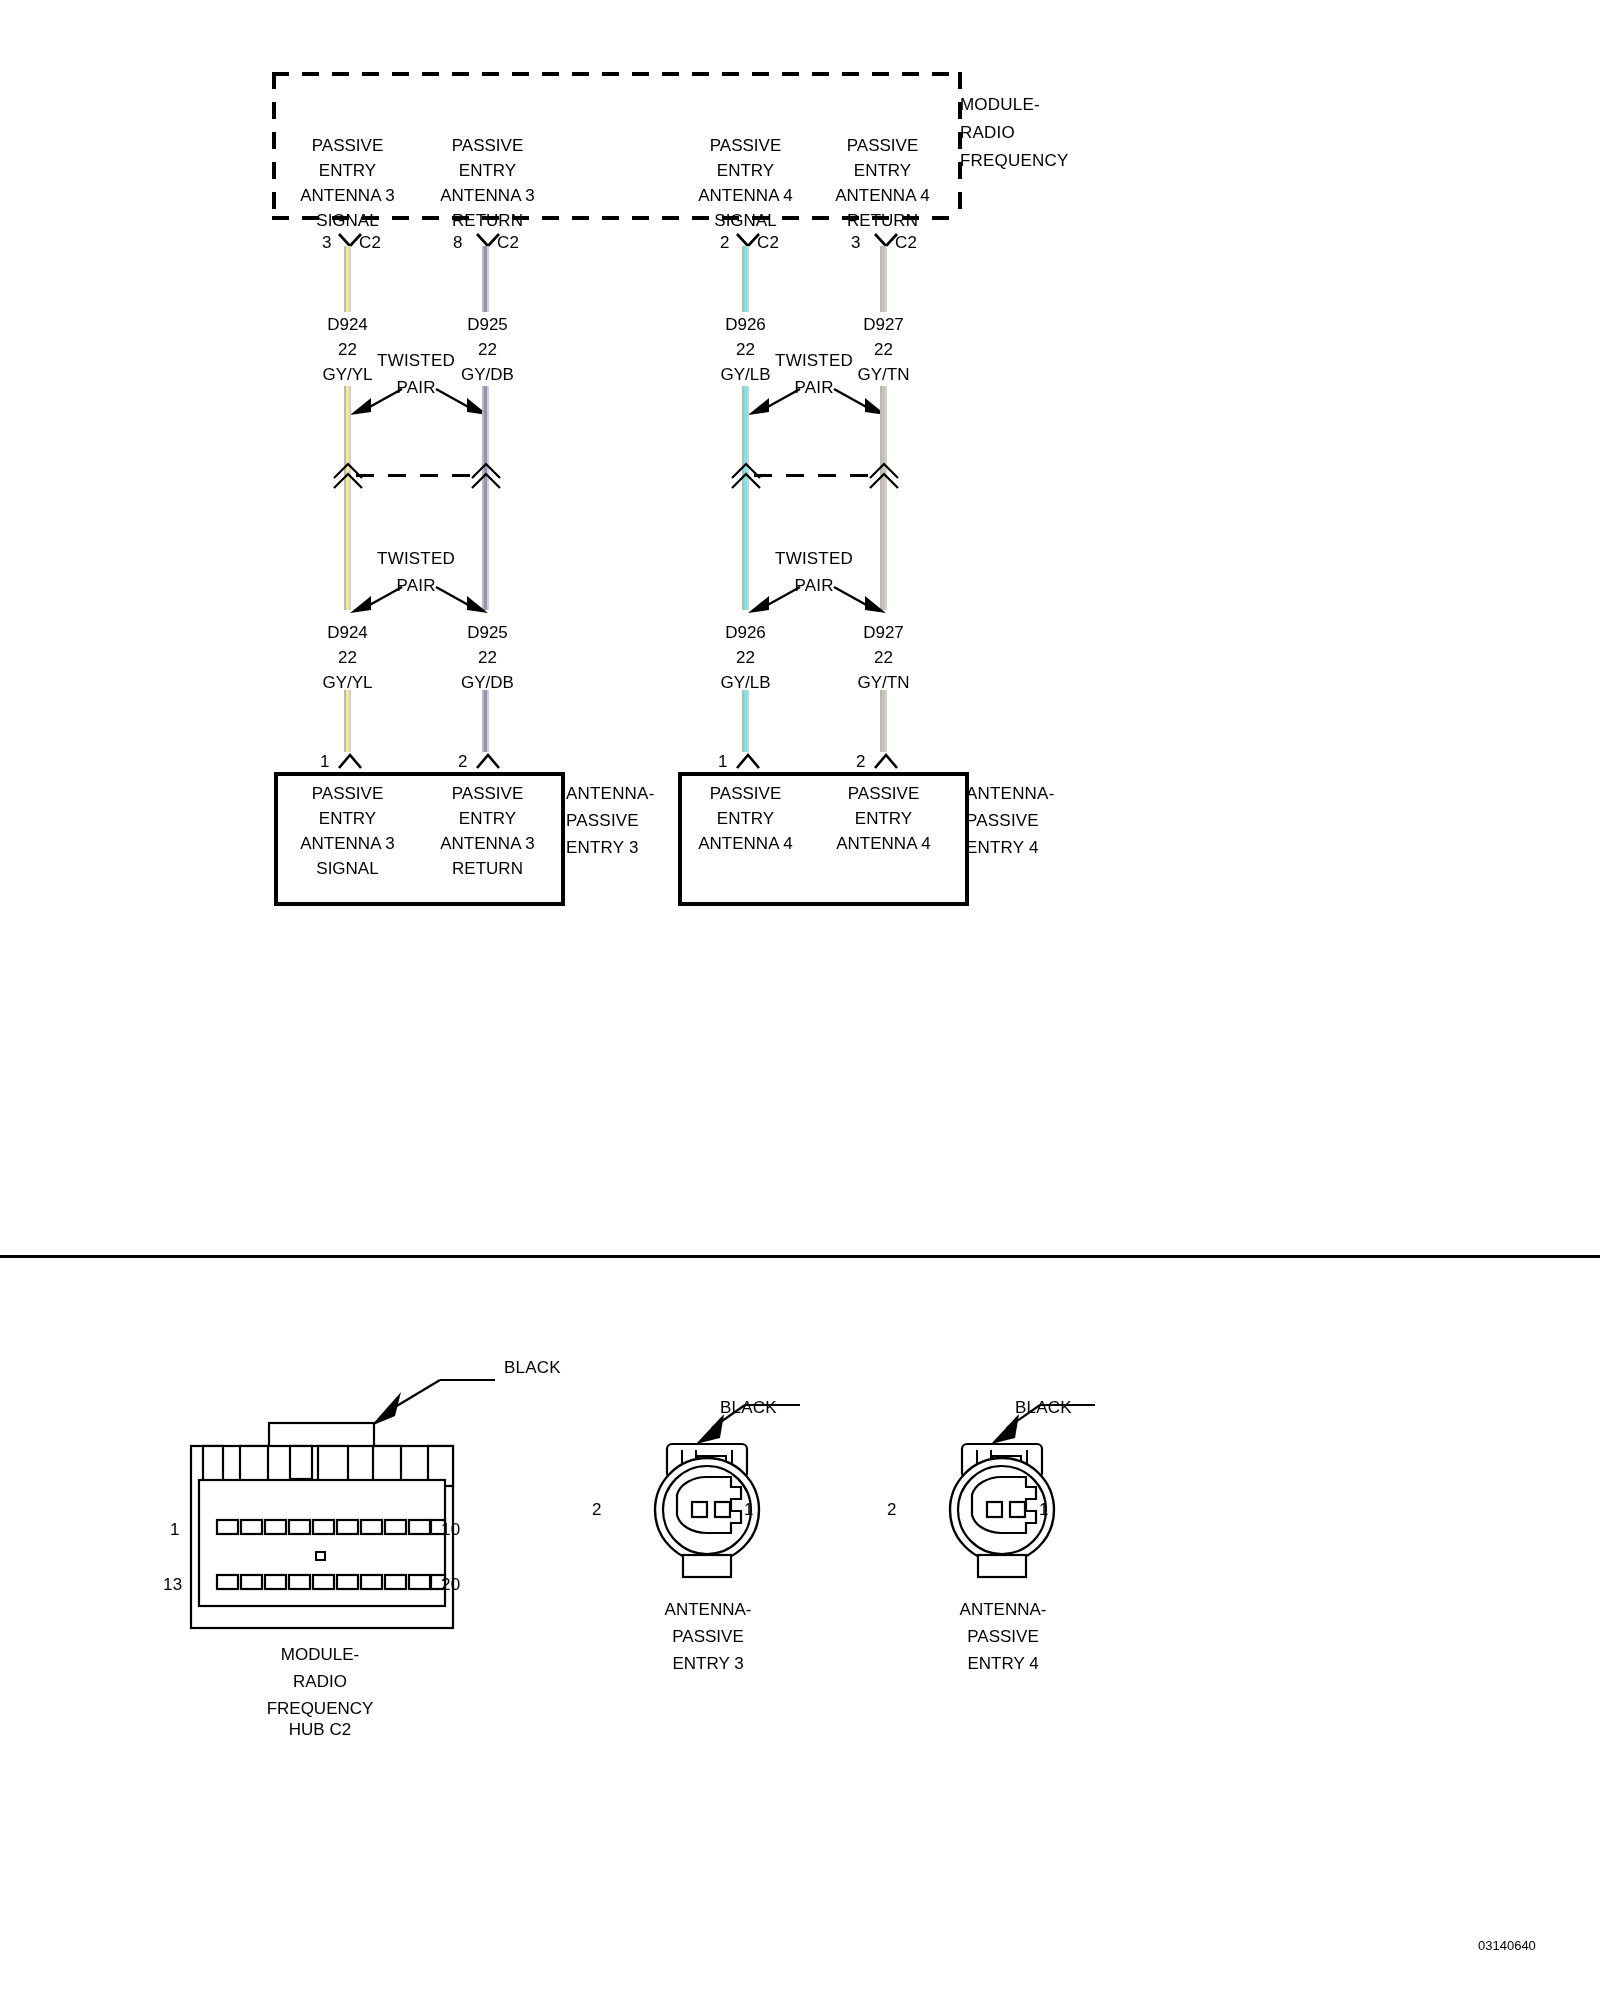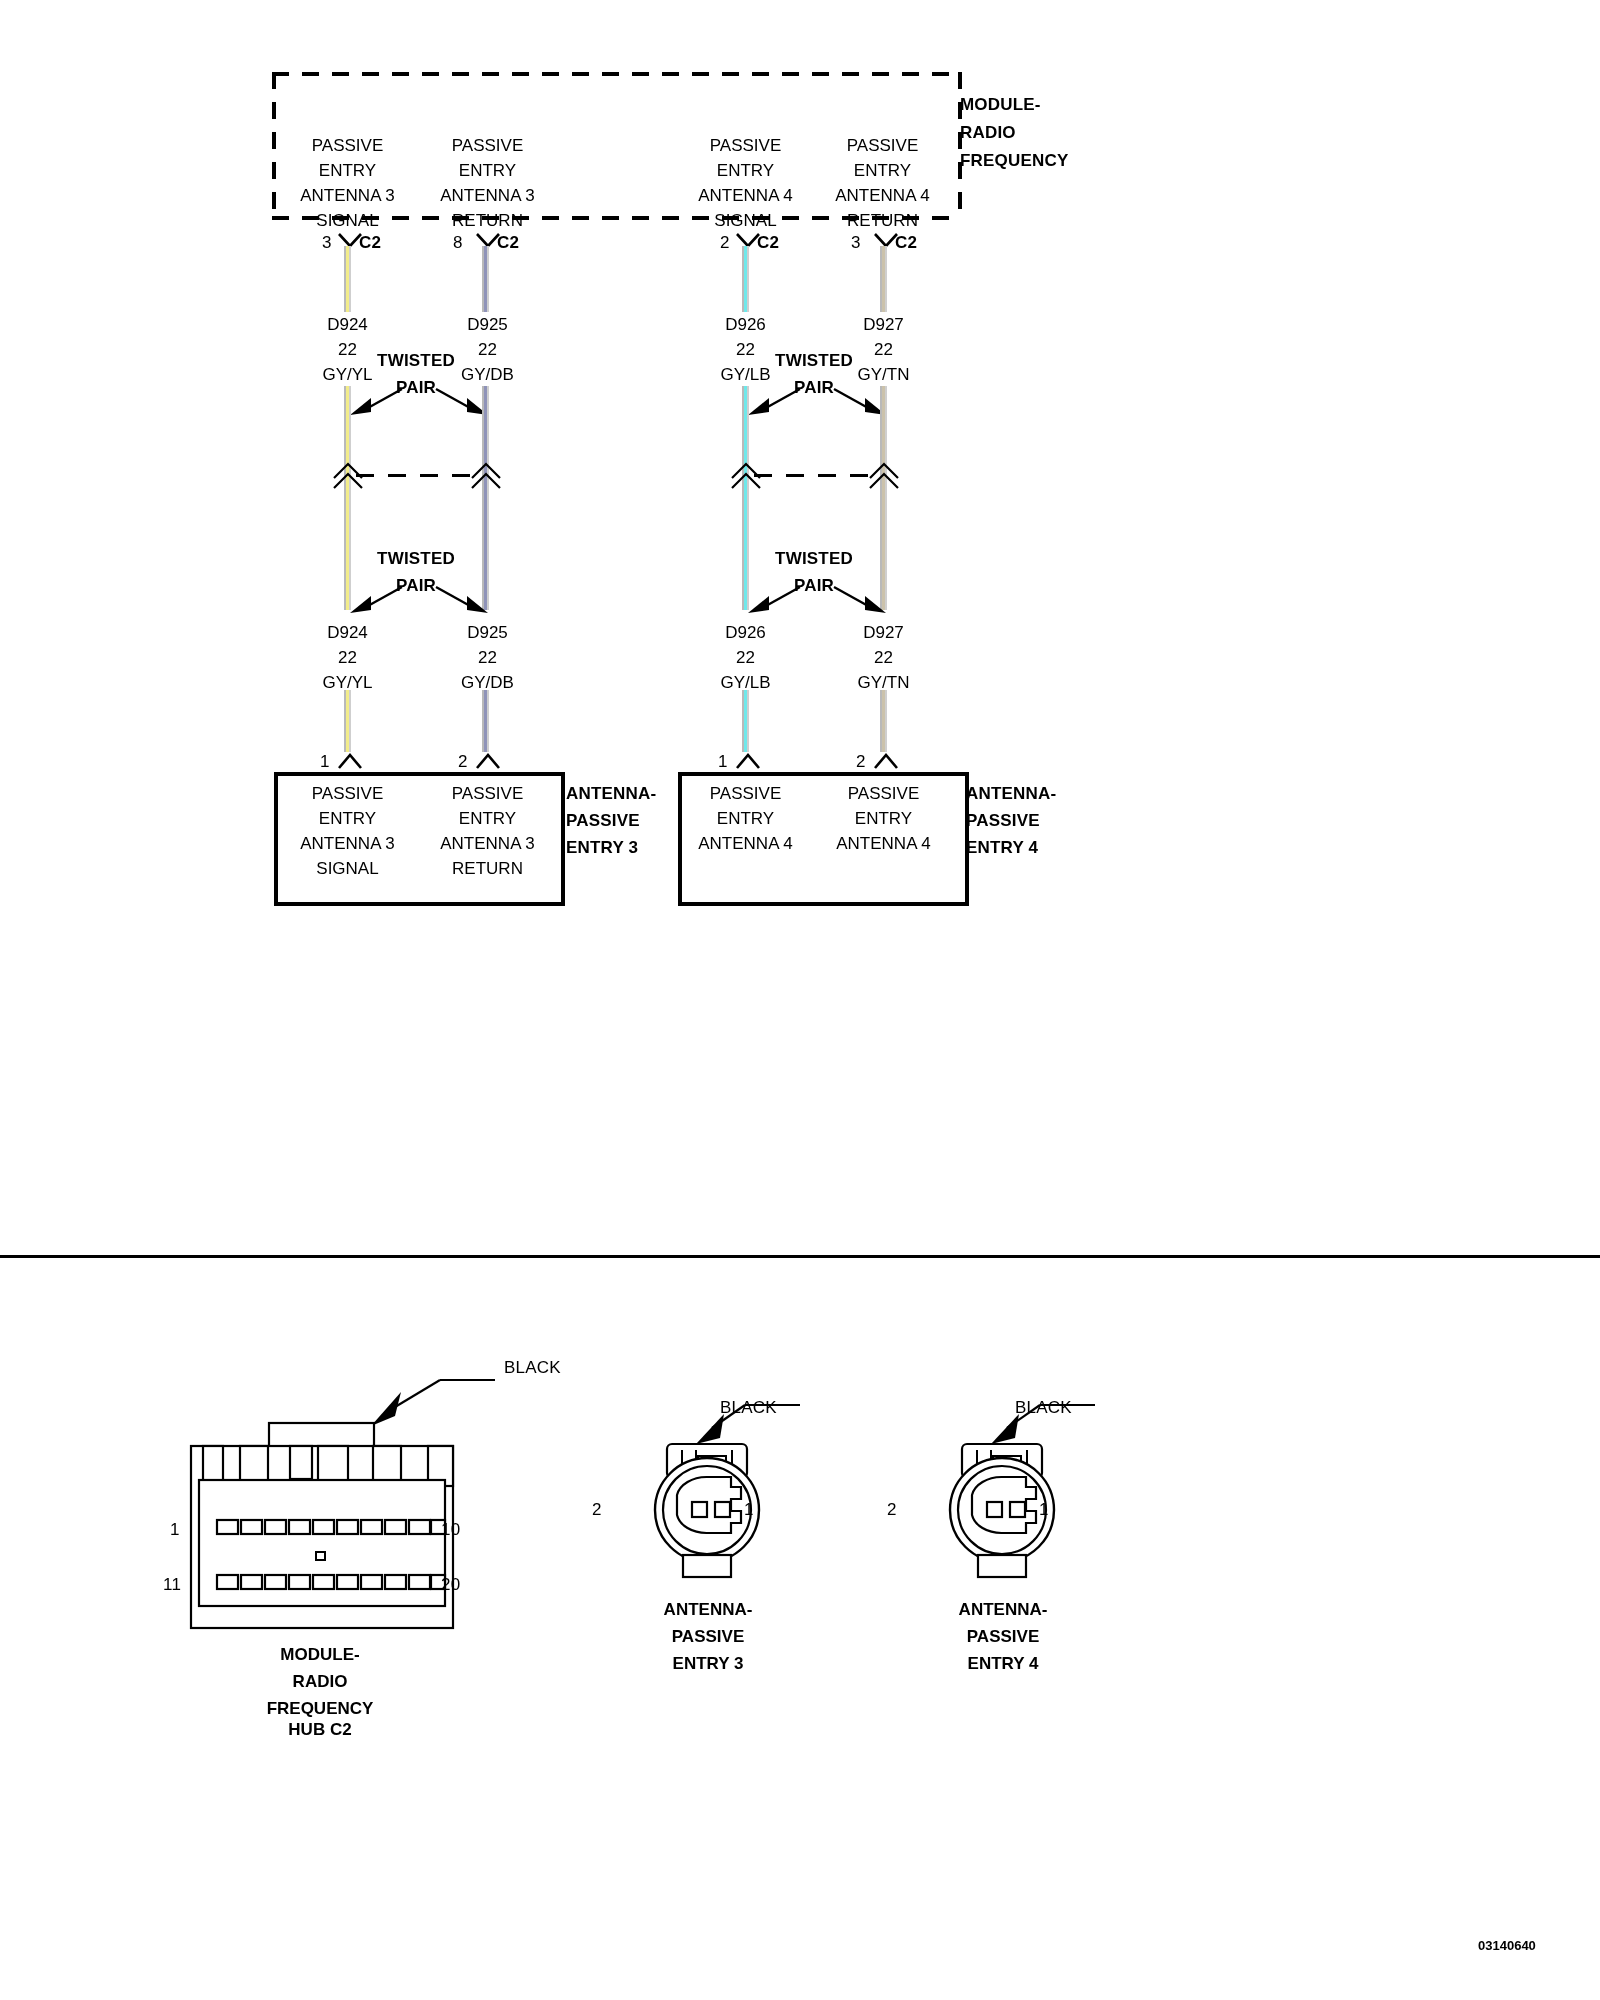--- a/index.html
+++ b/index.html
@@ -5,21 +5,21 @@
   html,body{margin:0;padding:0;background:#fff;}
   body{
     font-family:"Liberation Sans", sans-serif;
     color:#000;
     width:1600px;height:2000px;position:relative;overflow:hidden;
   }
   .page{position:absolute;left:0;top:0;width:1600px;height:2000px;}
   .abs{position:absolute;}
   .txt{font-size:17px;letter-spacing:.2px;white-space:nowrap;color:#000;}
   .txtc{font-size:17px;white-space:nowrap;text-align:center;color:#000;}
-  .bold{font-weight:bold;}
+  .bold{font-weight:normal;}
   .tiny{font-size:13px;}
 
   
   .dashbox{
     border:0;
     background:
       repeating-linear-gradient(to right,#000 0 17px,transparent 17px 30px) top left/100% 4px no-repeat,
       repeating-linear-gradient(to right,#000 0 17px,transparent 17px 30px) bottom left/100% 4px no-repeat,
       repeating-linear-gradient(to bottom,#000 0 17px,transparent 17px 30px) top left/4px 100% no-repeat,
       repeating-linear-gradient(to bottom,#000 0 17px,transparent 17px 30px) top right/4px 100% no-repeat;
@@ -359,21 +359,21 @@
       <rect x="152" y="245" width="21" height="14" fill="#fff" stroke="#000" stroke-width="2.2"></rect>
       <rect x="176" y="245" width="21" height="14" fill="#fff" stroke="#000" stroke-width="2.2"></rect>
       <rect x="200" y="245" width="21" height="14" fill="#fff" stroke="#000" stroke-width="2.2"></rect>
       <rect x="224" y="245" width="21" height="14" fill="#fff" stroke="#000" stroke-width="2.2"></rect>
       <rect x="246" y="245" width="14" height="14" fill="#fff" stroke="#000" stroke-width="2.2"></rect>
     </svg>
   </div>
   <div class="abs txt" style="left:504px;top:1358px;">BLACK</div>
   <div class="abs txt" style="left:170px;top:1520px;">1</div>
   <div class="abs txt" style="left:441px;top:1520px;text-align:right;">10</div>
-  <div class="abs txt" style="left:163px;top:1575px;">11</div>
+  <div class="abs txt" style="left:163px;top:1575px;">13</div>
   <div class="abs txt" style="left:441px;top:1575px;">20</div>
   <div class="abs" style="left:185px;top:1645px;width:270px;text-align:center;">
     <div class="txtc bold">MODULE-</div>
     <div class="txtc bold" style="margin-top:7px;">RADIO</div>
     <div class="txtc bold" style="margin-top:7px;">FREQUENCY</div>
     <div class="txtc bold" style="margin-top:1px;">HUB C2</div>
   </div>
 
   <div class="abs" style="left:620px;top:1370px;">
     <svg width="230" height="230" viewBox="0 0 230 230">

